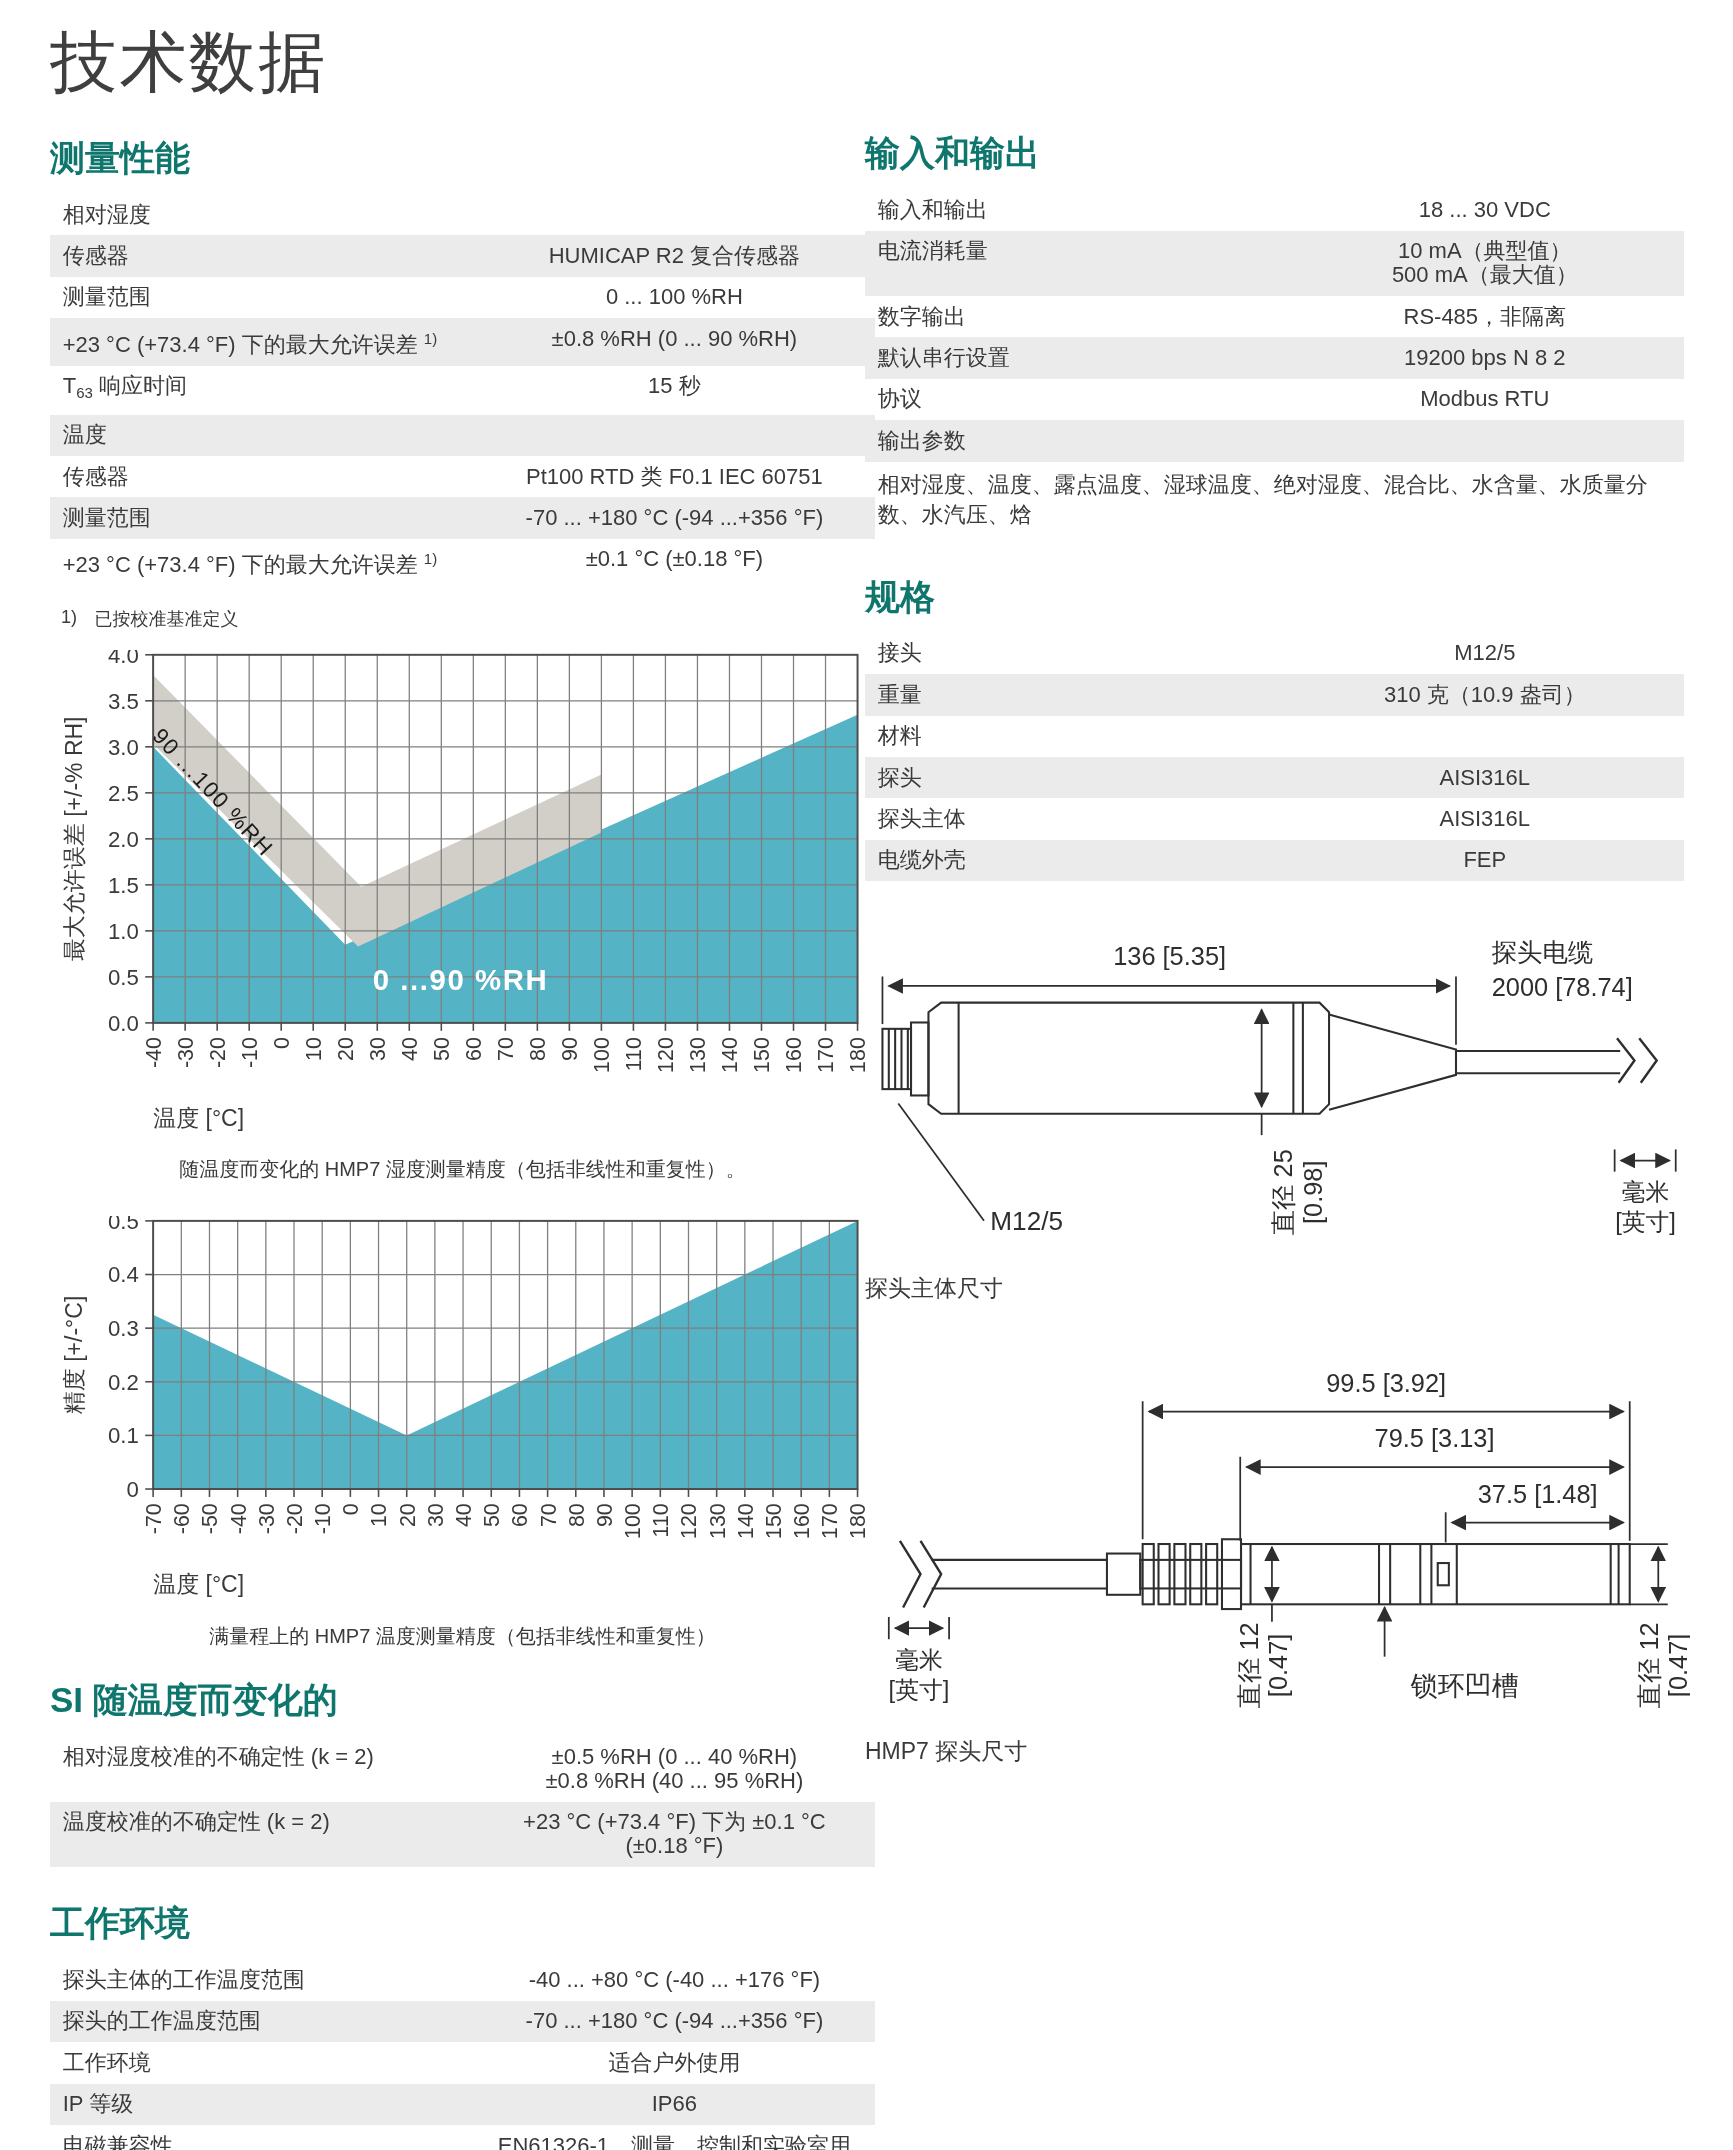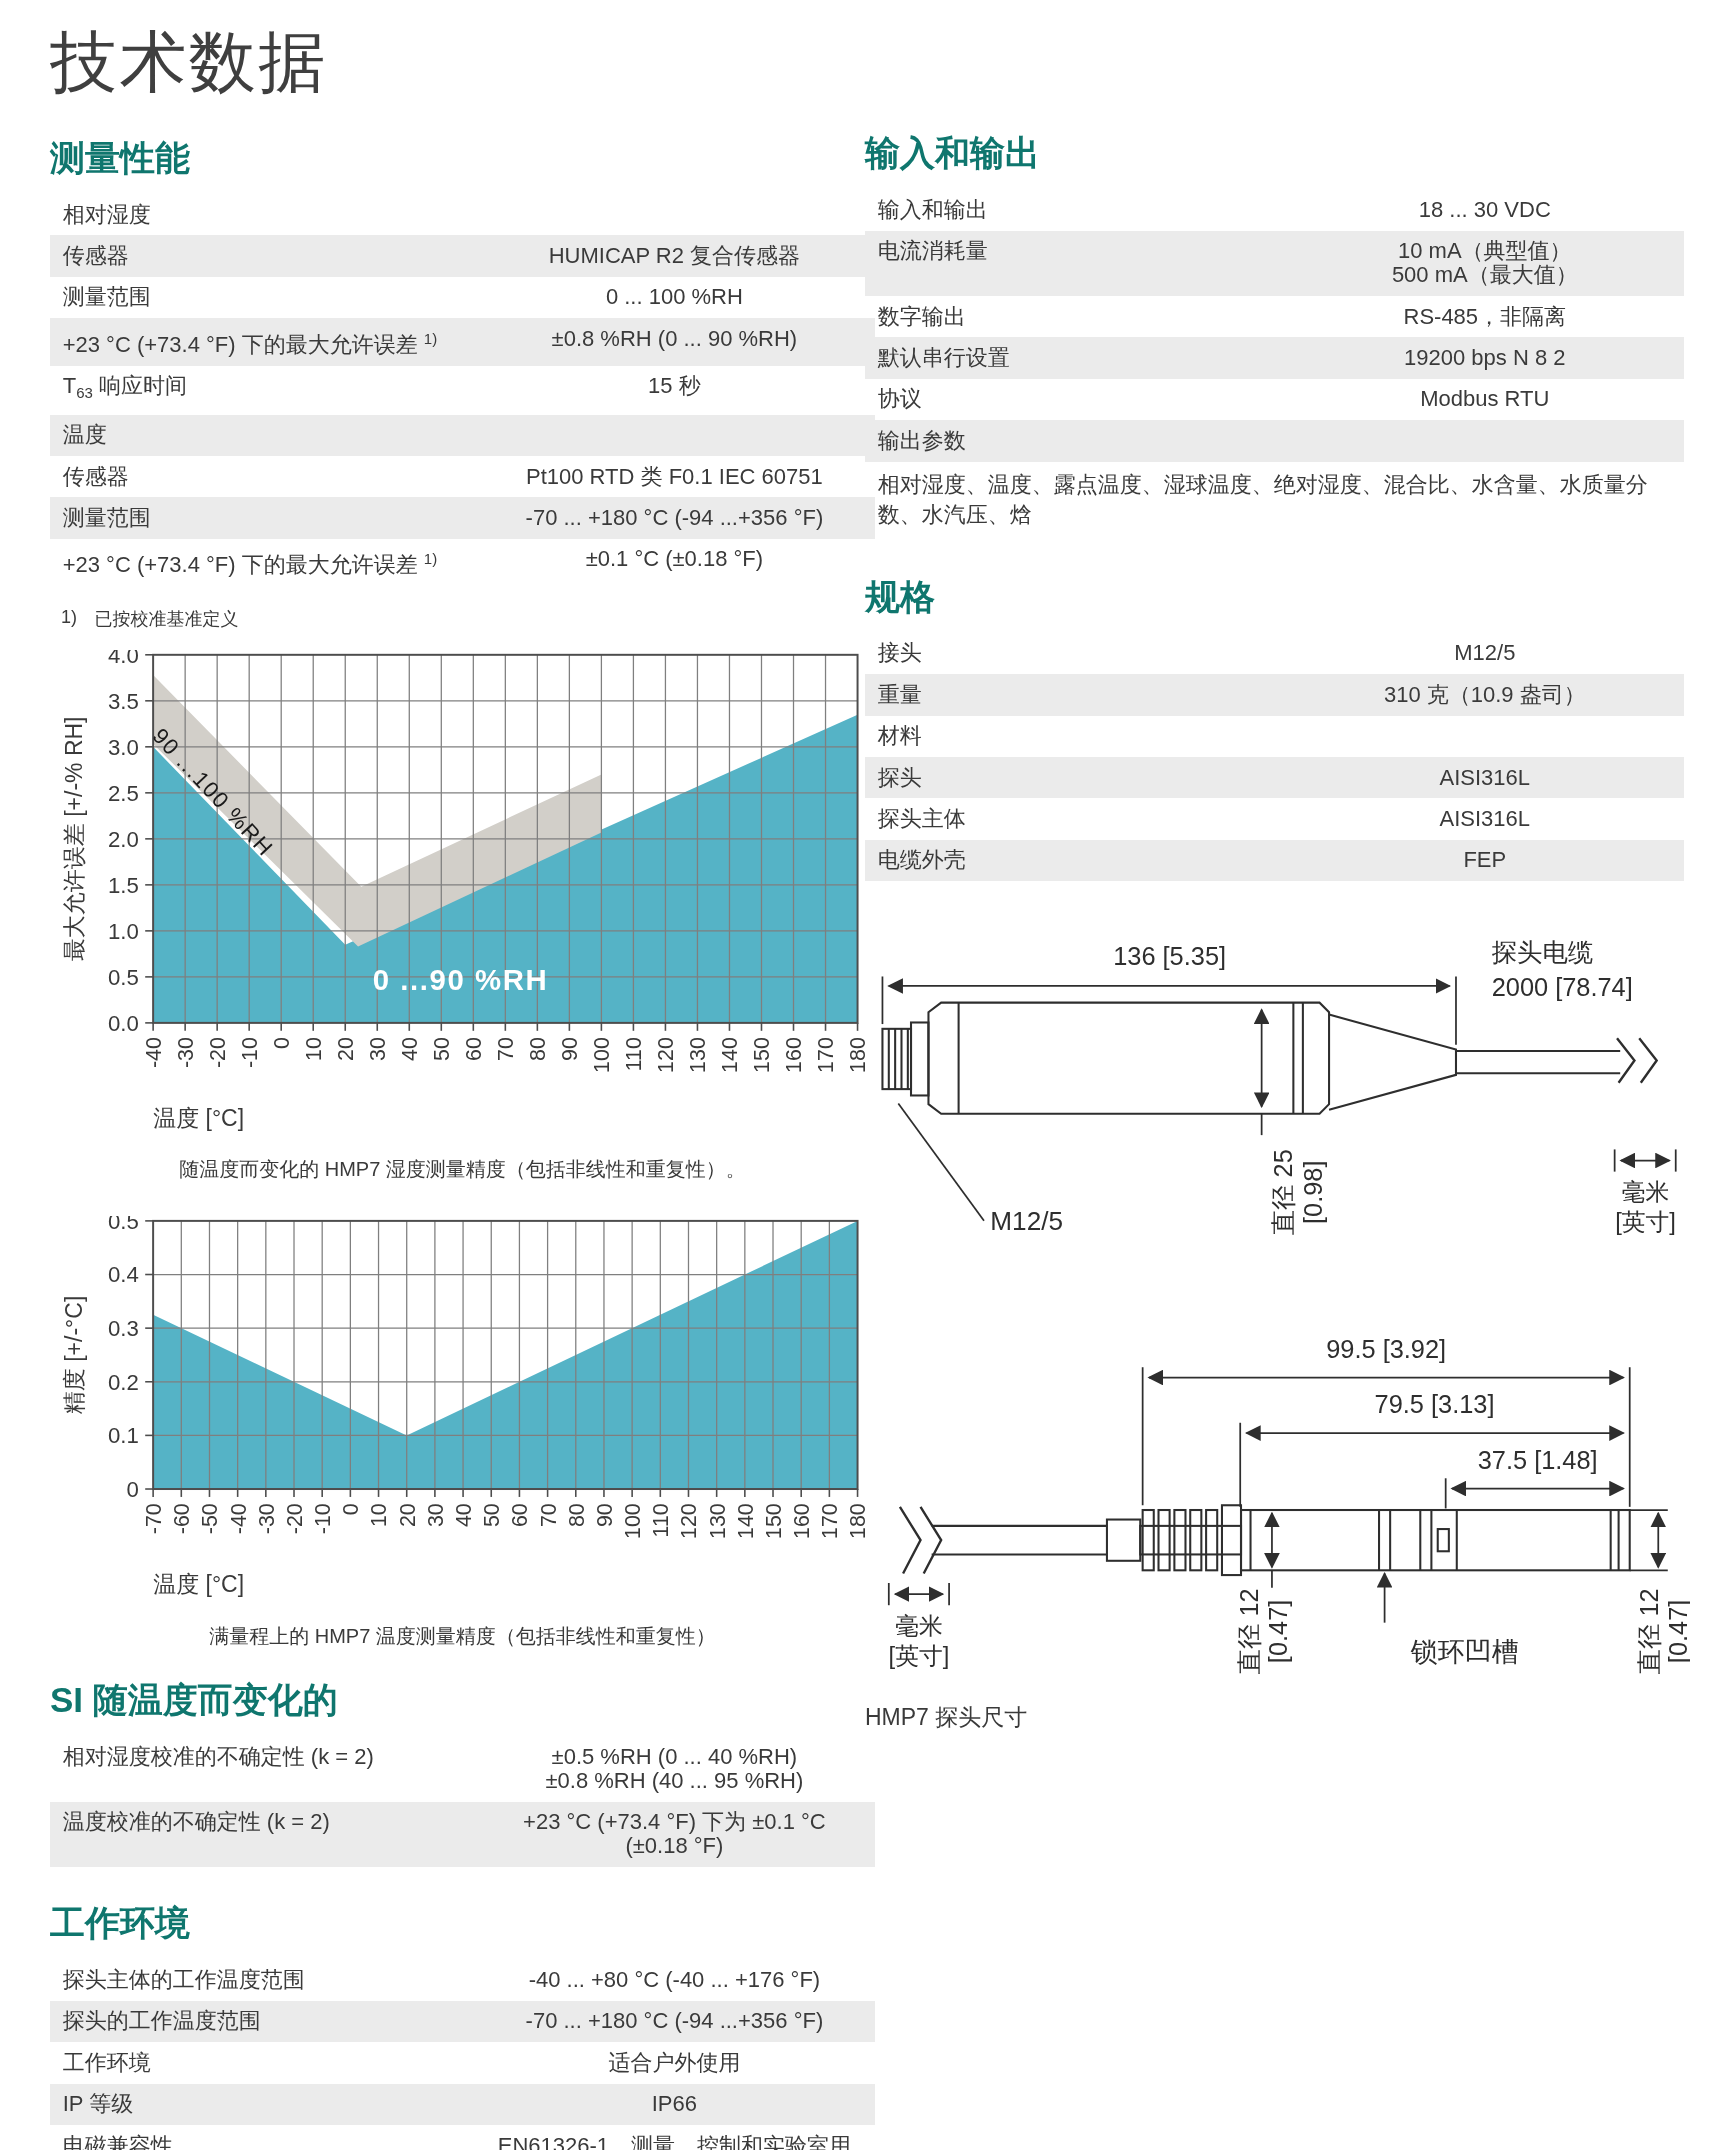--- a/index.html
+++ b/index.html
@@ -428,20 +428,21 @@
     <line x1="42" y1="240" x2="150" y2="388" stroke="#2e2e2e" stroke-width="2.2"></line>
     <text x="158" y="400" font-size="33" fill="#2e2e2e">M12/5</text>
     <g stroke="#2e2e2e" stroke-width="2.2" fill="none">
       <line x1="945" y1="298" x2="945" y2="326"></line>
         <line x1="1022" y1="298" x2="1022" y2="326"></line>
       <line x1="953" y1="312" x2="1014" y2="312" marker-start="url(#ar1)" marker-end="url(#ar1)"></line>
     </g>
     <text x="984" y="362" text-anchor="middle" font-size="30" fill="#2e2e2e">毫米</text>
     <text x="984" y="400" text-anchor="middle" font-size="30" fill="#2e2e2e">[英寸]</text>
   </svg>
+  <div class="drawcap">探头主体尺寸</div>
 
   <svg class="drawsvg" width="825" height="397" viewBox="0 0 1040 500">
     <defs>
       <marker id="ar2" viewBox="0 0 10 10" refX="9" refY="5" markerWidth="9" markerHeight="9" orient="auto-start-reverse">
         <path d="M0,0 L10,5 L0,10 z" fill="#2e2e2e"></path>
       </marker>
     </defs>
     <g stroke="#2e2e2e" stroke-width="2.2" fill="none">
       <line x1="350" y1="82" x2="350" y2="256"></line>
       <line x1="964" y1="82" x2="964" y2="258"></line>

